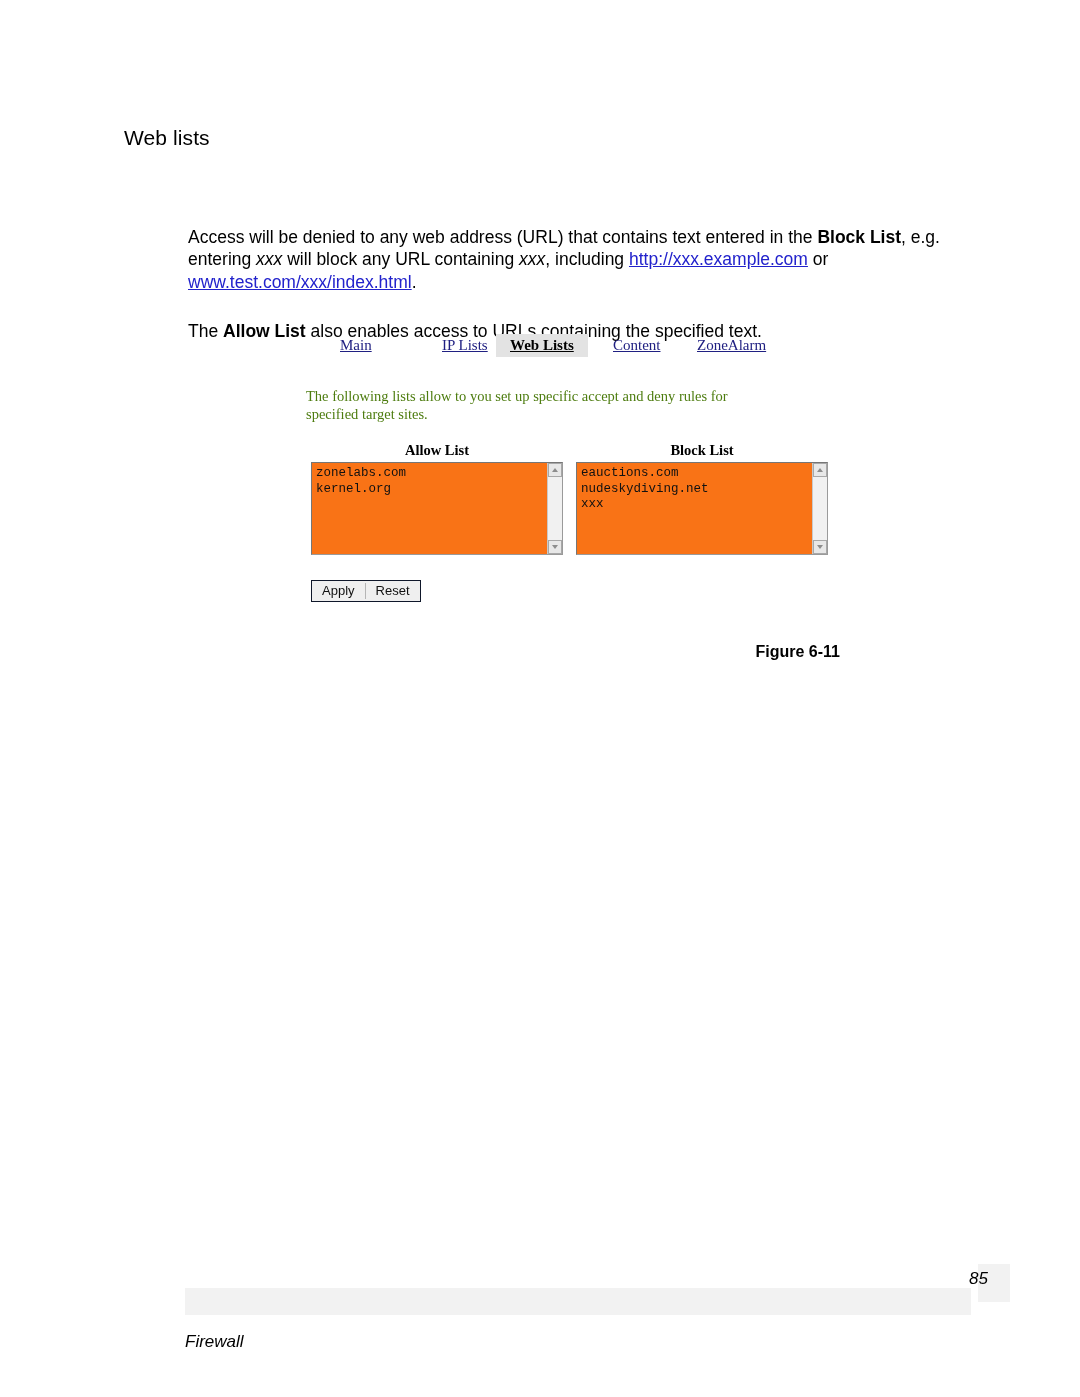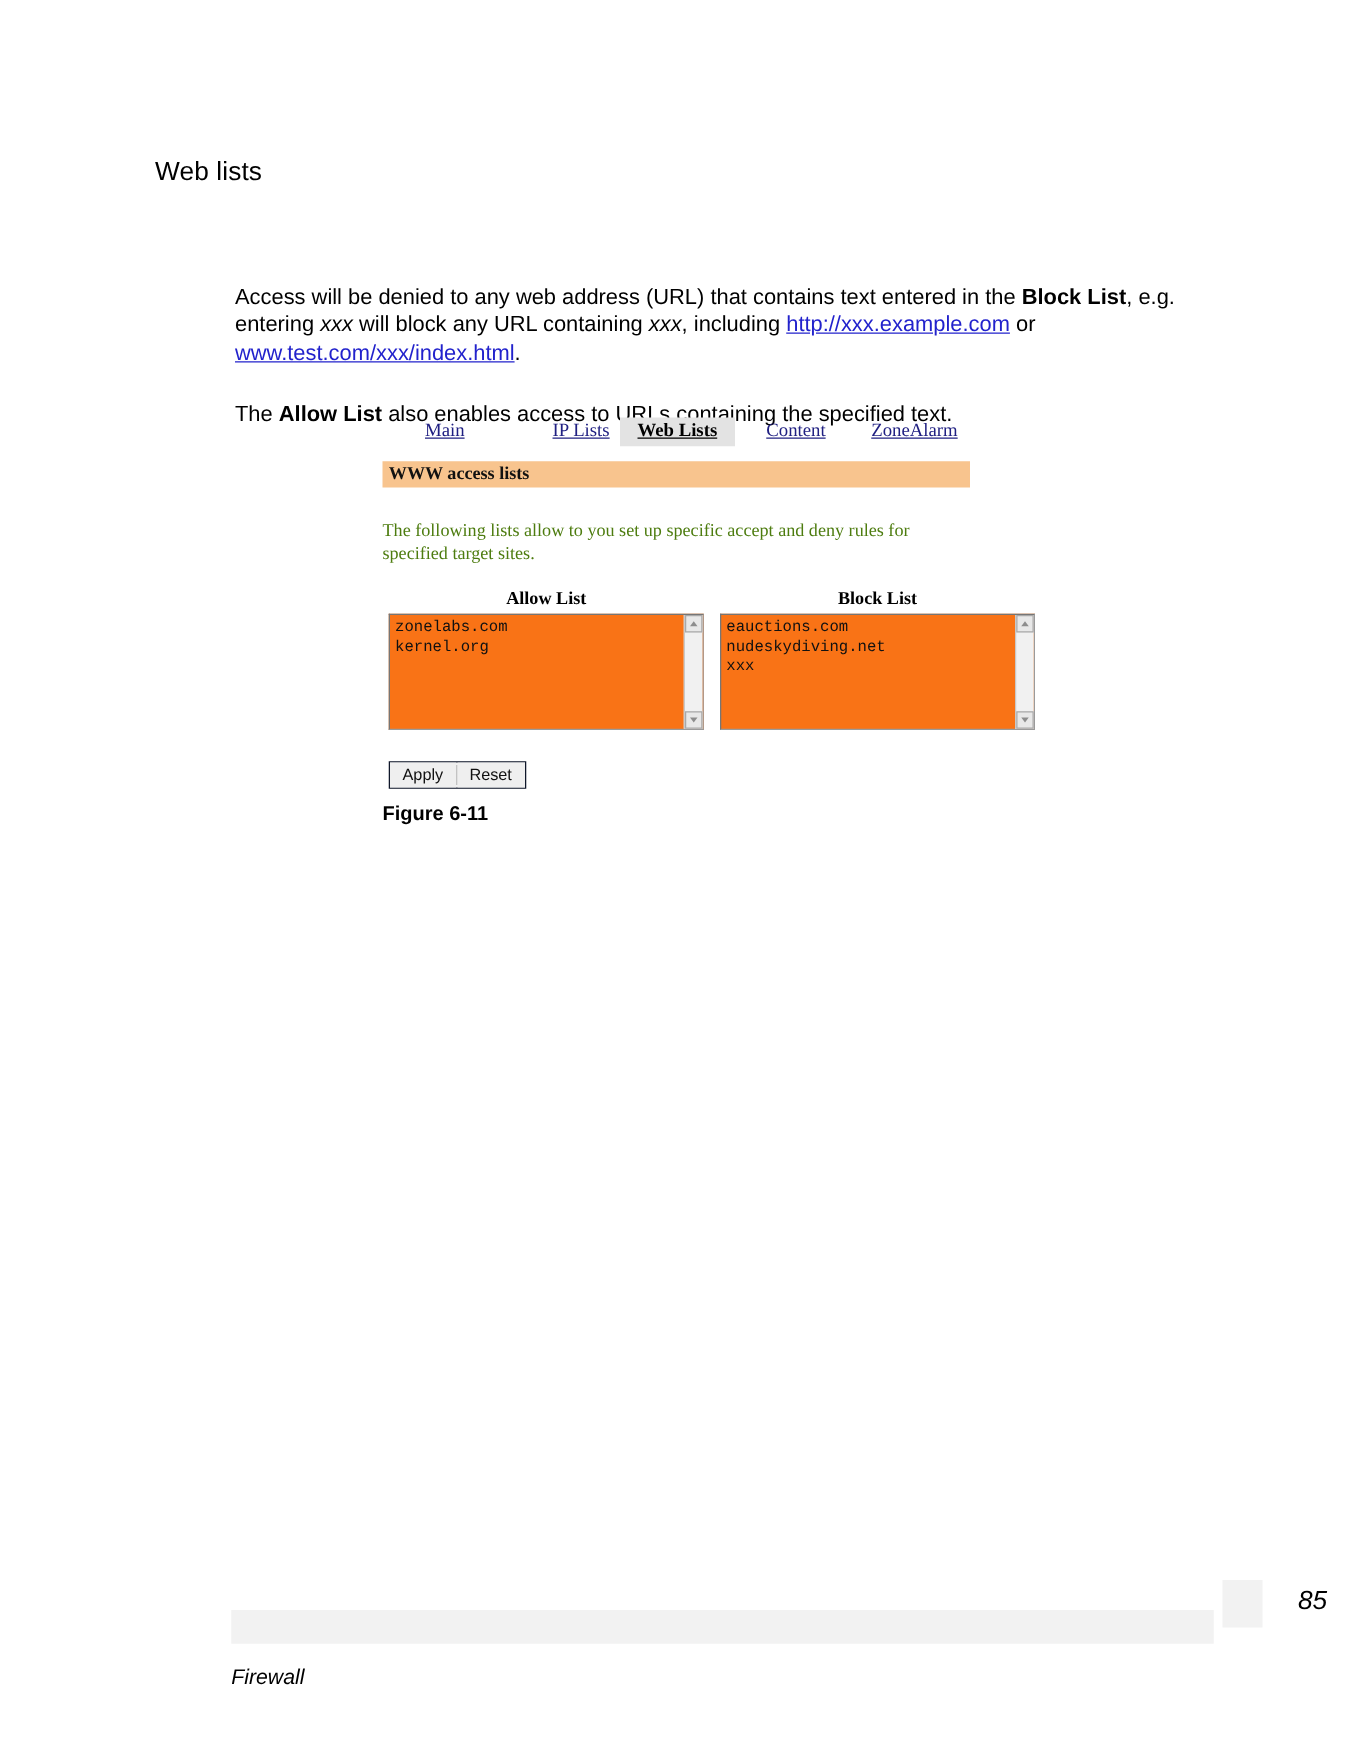--- a/index.html
+++ b/index.html
@@ -207,21 +207,21 @@
     width: 1px;
     background: #b5b5b5;
     margin: 2px 0;
   }
 
   .fig-caption {
     position: absolute;
     left: 306px;
     top: 643px;
     width: 534px;
-    text-align: left;
+    text-align: right;
     font-size: 16px;
     font-weight: bold;
     color: #000000;
   }
 
   
   .footer-band {
     position: absolute;
     left: 185px;
     top: 1288px;
@@ -241,25 +241,25 @@
   .page-num-box {
     position: absolute;
     left: 978px;
     top: 1264px;
     width: 32px;
     height: 38px;
     background: #f2f2f2;
   }
   .page-num {
     position: absolute;
-    left: 1034px;
+    left: 956px;
     top: 1269px;
     width: 32px;
-    text-align: center;
-    font-size: 21px;
+    text-align: right;
+    font-size: 17px;
     font-style: italic;
     color: #000000;
   }
 </style>
 </head>
 <body>
 
 <div class="page-heading">Web lists</div>
 
 <div class="body-block">
@@ -271,21 +271,20 @@
 <div class="figure">
 
   <div class="tabbar">
     <span class="tab tab-main">Main</span>
     <span class="tab tab-iplists">IP Lists</span>
     <span class="tab tab-weblists active">Web Lists</span>
     <span class="tab tab-content">Content</span>
     <span class="tab tab-zone">ZoneAlarm</span>
   </div>
 
-  <div class="section-band">WWW access lists</div>
 
   <div class="desc">The following lists allow to you set up specific accept and deny rules for specified target sites.</div>
 
   <div class="lists-row">
 
     <div class="list-col allow">
       <div class="list-label">Allow List</div>
       <div class="listbox">
         <div class="listbox-text">zonelabs.com
 kernel.org</div>

